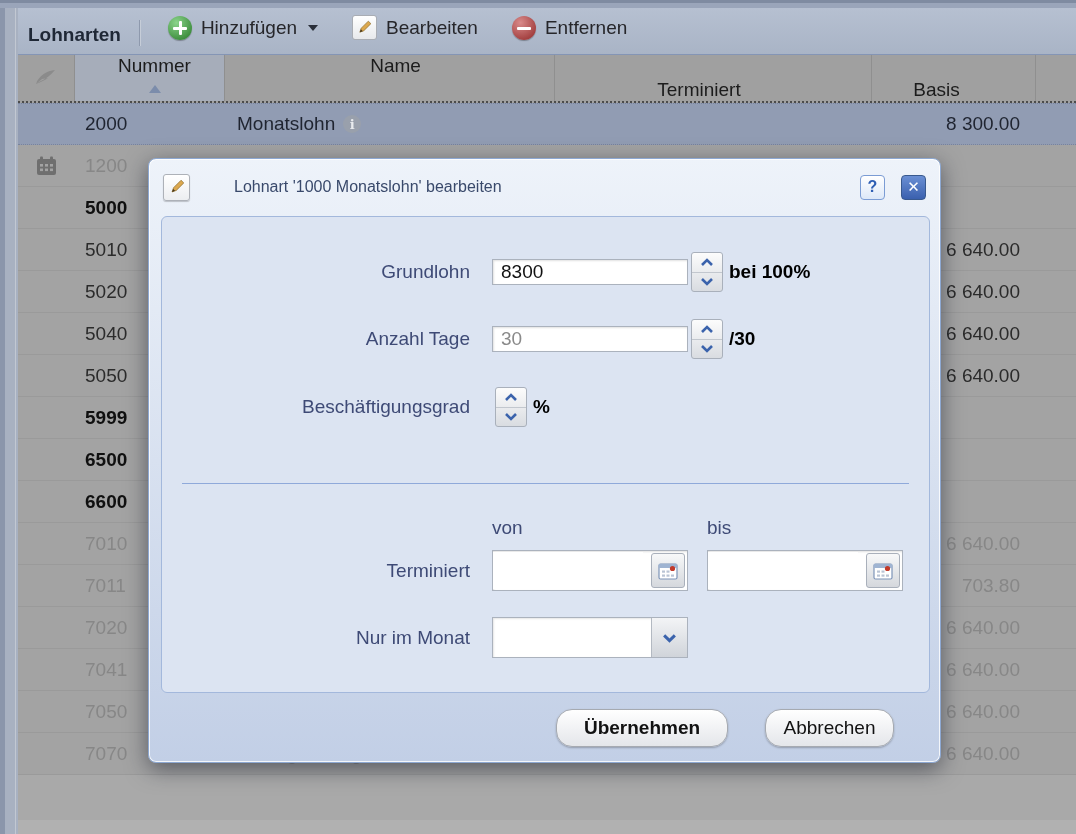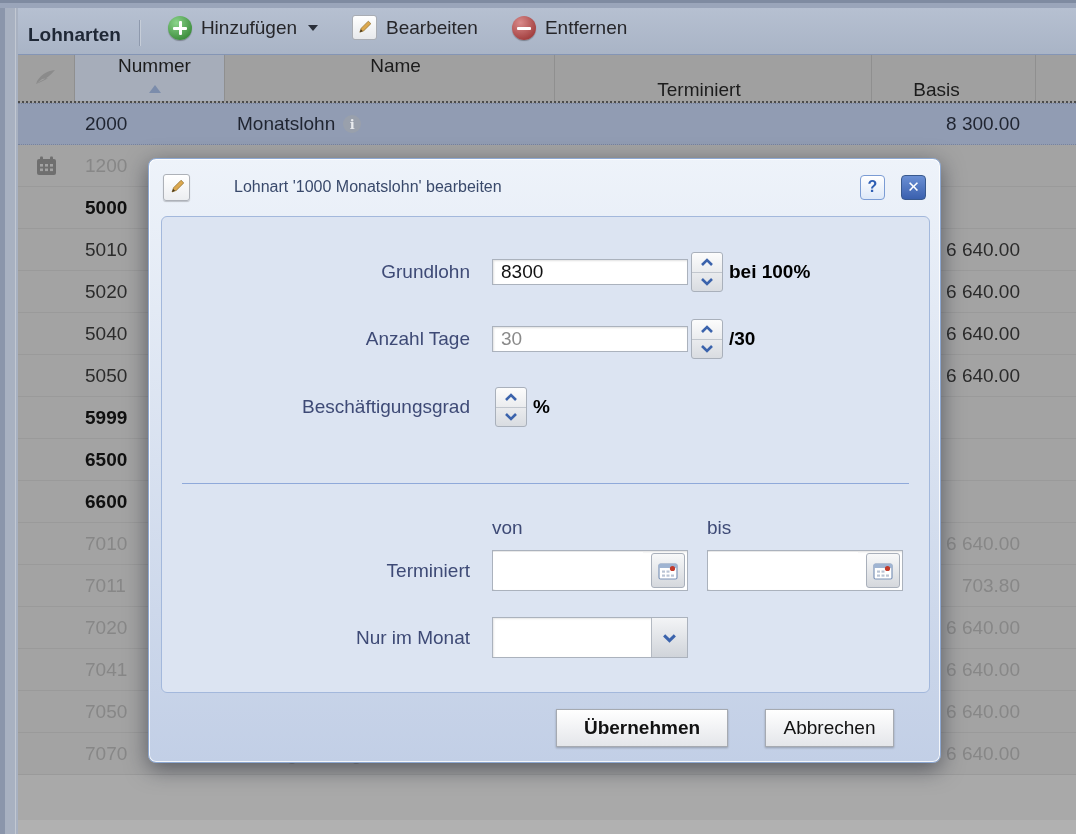--- a/index.html
+++ b/index.html
@@ -70,21 +70,21 @@
   .spin-half.up{border-bottom:1px solid #c2c7ce;}
   .fsuffix{font-size:19px;color:#000000;margin-left:6px;font-weight:600;}
   .divider{position:absolute;left:20px;right:20px;top:266px;border-top:1px solid #8fa9da;}
   .sub-label{position:absolute;font-size:19px;color:#3e4a76;}
   .date-field{width:196px;height:41px;box-sizing:border-box;border:1px solid #abb2bd;background:#fff;box-shadow:inset 1px 1px 2px rgba(0,0,0,.12);display:flex;align-items:center;}
   .cal-btn{width:34px;height:35px;margin-left:auto;margin-right:2px;border:1px solid #a9b0bb;border-radius:3px;background:linear-gradient(#f7f8f9,#d5d8dd);box-sizing:border-box;display:flex;align-items:center;justify-content:center;}
   .dd{width:196px;height:41px;box-sizing:border-box;border:1px solid #abb2bd;display:flex;background:#fff;box-shadow:inset 1px 1px 2px rgba(0,0,0,.10);}
   .dd-value{flex:1;font-size:19px;color:#111;display:flex;align-items:center;padding-left:8px;}
   .dd-btn{width:36px;background:linear-gradient(#f3f4f6,#d0d4da);border-left:1px solid #b3b9c2;display:flex;align-items:center;justify-content:center;box-sizing:border-box;}
 
-  .dlg-footer-btn{position:absolute;height:38px;border-radius:0;background:linear-gradient(#ffffff,#e4e6ea);border:1px solid #a6aab1;box-shadow:0 1px 2px rgba(0,0,0,.25);font-size:19px;color:#121212;display:flex;align-items:center;justify-content:center;box-sizing:border-box;font-family:inherit;}
+  .dlg-footer-btn{position:absolute;height:38px;border-radius:16px;background:linear-gradient(#ffffff,#e4e6ea);border:1px solid #a6aab1;box-shadow:0 1px 2px rgba(0,0,0,.25);font-size:19px;color:#121212;display:flex;align-items:center;justify-content:center;box-sizing:border-box;font-family:inherit;}
   .btn-ok{left:407px;top:550px;width:172px;font-weight:bold;}
   .btn-cancel{left:616px;top:550px;width:129px;}
 </style>
 </head>
 <body>
 
 <div class="screen">
 
   <div class="top-strip"></div>
   <div class="left-rail"></div>

